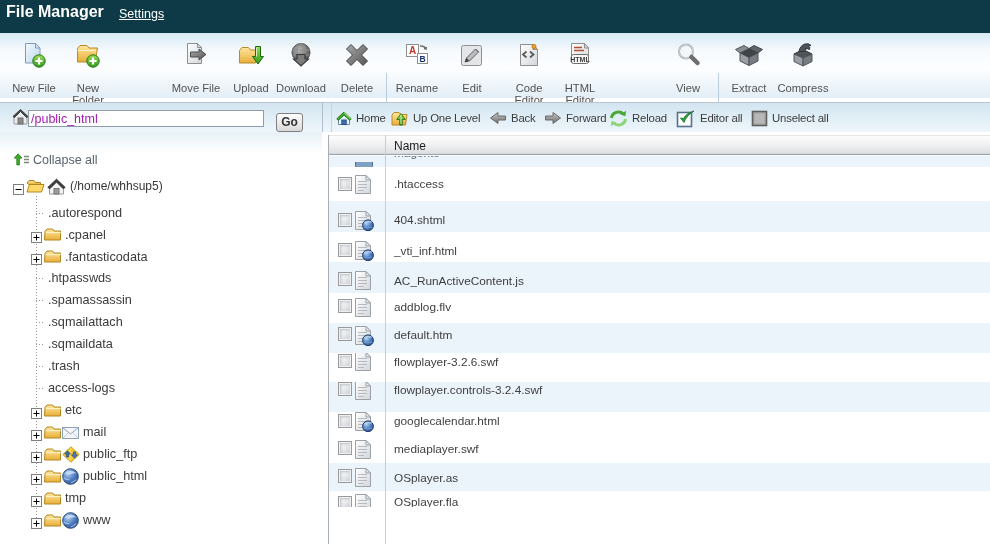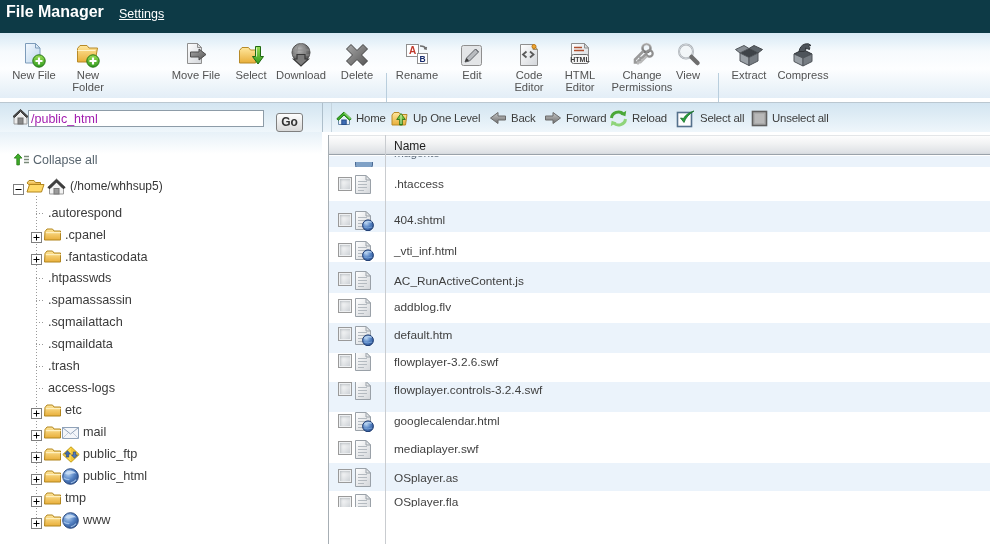--- a/index.html
+++ b/index.html
@@ -10,21 +10,21 @@
 
 #topbar{position:absolute;left:0;top:0;width:990px;height:33px;background:#0d3a46}
 #topbar .title{position:absolute;left:6px;top:3px;font-size:16px;font-weight:bold;color:#fff;letter-spacing:0}
 #topbar .settings{position:absolute;left:119px;top:7px;font-size:12.5px;color:#fff;text-decoration:underline}
 
 
 #toolbar{position:absolute;left:0;top:33px;width:990px;height:65px;
  background:linear-gradient(#d8eaf5 0%,#f6fafd 28%,#fdfeff 55%,#eef5fa 80%,#e3eef7 100%)}
 .tbtn{position:absolute;top:8px;width:58px;text-align:center;color:#525252;font-size:11.2px;line-height:12px}
 .tbtn .ic{height:27px;display:flex;align-items:flex-end;justify-content:center}
-.tbtn .lb{margin-top:1px}
+.tbtn .lb{margin-top:14px}
 .tsep{position:absolute;top:40px;height:50px;width:1px;background:#b9cedd}
 
 
 #navbar{position:absolute;left:0;top:102px;width:990px;height:30px;
  background:linear-gradient(#d3e5f1,#e6f1f8 70%,#eff6fb);border-top:1px solid #bac7d0}
 .nsep{position:absolute;top:0;height:30px;width:1px}
 .nbtn{position:absolute;top:0;height:30px;display:flex;align-items:center;font-size:11.4px;letter-spacing:-0.2px;color:#3c3c3c}
 .nbtn svg{margin-right:4px}
 #pathwrap{position:absolute;left:0;top:0;height:30px;width:322px}
 #pathinput{position:absolute;left:28px;top:7px;width:236px;height:17px;border:1px solid #8d9ca8;background:#fff;
@@ -139,21 +139,21 @@
         <div class="lb">Move File</div>
       </div>
  <div class="tbtn" style="left:223px;width:56px">
         <div class="ic">
   <svg width="27" height="26">
             <path d="M1.5 8.5 l2.5-3 h6.5 l2 2.5 h7.5 l-2.5 13 h-16 z" fill="url(#gfold)" stroke="#b78a28"></path>
             <path d="M17.5 4.5 h5 v10 h3 l-5.5 7.5 -5.5 -7.5 h3 z" fill="url(#ggreen)" stroke="#1f6b12"></path>
             <path d="M18.5 5.5 v9" stroke="#d8f0c0" stroke-width="1"></path>
           </svg>
   </div>
-        <div class="lb">Select</div>
+        <div class="lb">Upload</div>
       </div>
  <div class="tbtn" style="left:329px;width:56px">
         <div class="ic">
   <svg width="26" height="26">
             <path d="M2.5 7 L7 2.5 L13 8.5 L19 2.5 L23.5 7 L17.5 13 L23.5 19 L19 23.5 L13 17.5 L7 23.5 L2.5 19 L8.5 13 Z" fill="url(#gdark)" stroke="#414141"></path>
           </svg>
   </div>
         <div class="lb">Delete</div>
       </div>
  <div class="tbtn" style="left:273px;width:56px">
@@ -206,32 +206,20 @@
         <div class="ic">
   <svg width="24" height="26">
             <path d="M3.5 1.5 h13 l4 4.5 v14 h-17 z" fill="url(#gpage)" stroke="#8f8f8f"></path>
             <path d="M16.5 1.5 l4 4.5 h-4 z" fill="#ddd" stroke="#8f8f8f"></path>
             <path d="M6 5.5 h8 M6 8.5 h10" stroke="#b05030" stroke-width="1.6"></path>
             <rect x="3.5" y="12.5" width="17" height="9" rx="2" fill="#f5f5f5" stroke="#6e6e6e"></rect>
             <text x="12" y="19.5" font-size="7" font-weight="bold" fill="#3c3c3c" text-anchor="middle" font-family="Liberation Sans">HTML</text>
           </svg>
   </div>
         <div class="lb">HTML<br>Editor</div>
-      </div>
- <div class="tbtn" style="left:611px;width:62px">
-        <div class="ic">
-  <svg width="26" height="26">
-            <circle cx="17.5" cy="6" r="4" fill="none" stroke="url(#ggray)" stroke-width="2.6"></circle>
-            <circle cx="17.5" cy="6" r="4" fill="none" stroke="#7a7a7a" stroke-width="1" opacity="0.5"></circle>
-            <path d="M14.5 9 L6 17.5 l0 3 l3 0 l0.5 -2 l2 -0.5 l0 -2 l2 -0.5 l3.5 -3.5" fill="none" stroke="#9a9a9a" stroke-width="2.6"></path>
-            <circle cx="20.5" cy="11.5" r="3.2" fill="none" stroke="#8f8f8f" stroke-width="2.2"></circle>
-            <path d="M18 14 l-6.5 6.5 l-2.5 0 l0 2" fill="none" stroke="#b8b8b8" stroke-width="2.2"></path>
-          </svg>
-  </div>
-        <div class="lb">Change<br>Permissions</div>
       </div>
  <div class="tbtn" style="left:660px;width:56px">
         <div class="ic">
   <svg width="26" height="26">
             <circle cx="11" cy="9.5" r="7" fill="#f2f6f8" stroke="#a8adb2" stroke-width="2"></circle>
             <circle cx="11" cy="9.5" r="7" fill="none" stroke="#d8dde2" stroke-width="0.8"></circle>
             <path d="M16.5 15 l6 6" stroke="#6e6e6e" stroke-width="4.5" stroke-linecap="round"></path>
           </svg>
   </div>
         <div class="lb">View</div>
@@ -310,21 +298,21 @@
           <path d="M16.5 9 a7 6.5 0 0 1 -12 4" fill="none" stroke="#8fd47a" stroke-width="3"></path>
           <path d="M1.8 16.2 l0.8 -5.4 5 1.8 z" fill="#8fd47a"></path>
         </svg>
   <span>Reload</span>
       </div>
  <div class="nbtn" style="left:676px">
   <svg width="20" height="19">
           <rect x="1.5" y="3.5" width="14" height="14" fill="#fdfdfd" stroke="#55718c" stroke-width="1.6"></rect>
           <path d="M4.5 9 l3.5 4.5 c1.5 -4.5 5 -8.5 10 -11.5 c-5.5 1.8 -8.5 4 -10.5 7.5 z" fill="#2ba03c" stroke="#187028" stroke-width="0.8"></path>
         </svg>
-  <span>Select all</span>
+  <span>Editor all</span>
       </div>
  <div class="nbtn" style="left:751px">
   <svg width="17" height="17">
           <rect x="1.5" y="1.5" width="14" height="14" fill="#ababab" stroke="#5f5f5f" stroke-width="1.6"></rect>
           <rect x="4" y="4" width="9" height="9" fill="#b8b8b8"></rect>
         </svg>
   <span>Unselect all</span>
       </div>
 </div>
 

